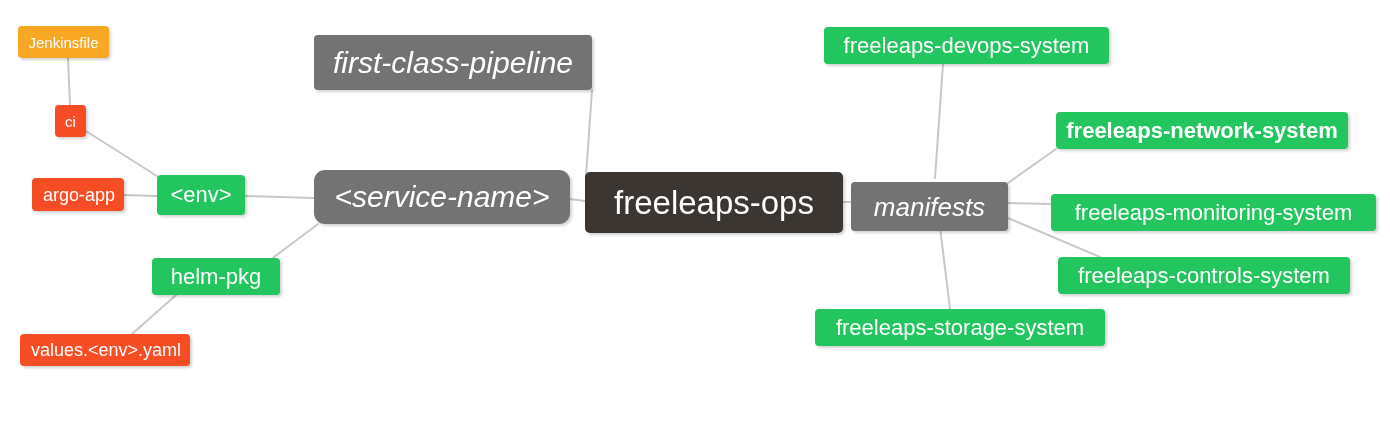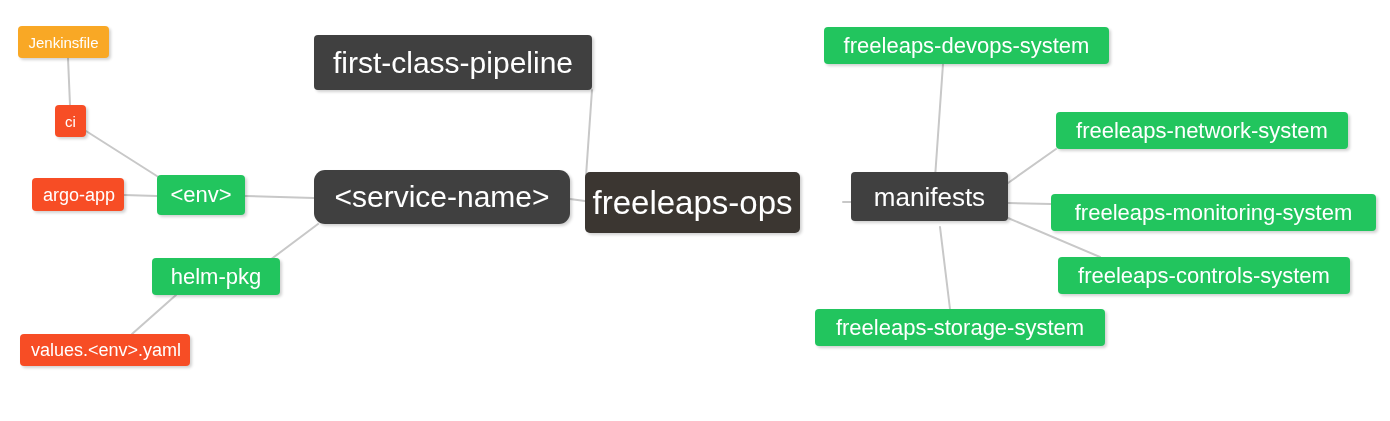--- a/index.html
+++ b/index.html
@@ -39,21 +39,21 @@
     text-align: center;
     line-height: 1;
     box-shadow: 2px 2px 3px rgba(0,0,0,0.18);
     padding: 0 10px;
   }
   .node-root {
     background: #3b3631;
     font-size: 33px;
     border-radius: 5px;
   }
-  .node-blue   { background: #404040; }
+  .node-blue   { background: #737373; font-style: italic; }
   .node-green  { background: #22c55e; }
   .node-orange { background: #f9a825; }
   .node-red    { background: #f74d25; }
 
   .sz-xl  { font-size: 30px; }
   .sz-lg  { font-size: 26px; }
   .sz-md  { font-size: 22px; }
   .sz-sm  { font-size: 18px; padding-left: 12px; }
   .sz-xs  { font-size: 15px; }
 </style>
@@ -71,29 +71,29 @@
       <line x1="318" y1="224" x2="262" y2="266" stroke="#c8c8c8" stroke-width="2" stroke-linecap="round"></line>
       <line x1="176" y1="295" x2="132" y2="334" stroke="#c8c8c8" stroke-width="2" stroke-linecap="round"></line>
       <line x1="843" y1="202" x2="851" y2="202" stroke="#c8c8c8" stroke-width="2" stroke-linecap="round"></line>
       <line x1="935" y1="178" x2="943" y2="64" stroke="#c8c8c8" stroke-width="2" stroke-linecap="round"></line>
       <line x1="1008" y1="183" x2="1056" y2="149" stroke="#c8c8c8" stroke-width="2" stroke-linecap="round"></line>
       <line x1="1008" y1="203" x2="1051" y2="204" stroke="#c8c8c8" stroke-width="2" stroke-linecap="round"></line>
       <line x1="1008" y1="218" x2="1100" y2="257" stroke="#c8c8c8" stroke-width="2" stroke-linecap="round"></line>
       <line x1="940" y1="227" x2="950" y2="309" stroke="#c8c8c8" stroke-width="2" stroke-linecap="round"></line>
     </svg>
   <div id="node-layer">
-      <div class="node node-root " style="left: 585px; top: 172px; width: 215px; height: 61px;">freeleaps-ops</div>
+      <div class="node node-root " style="left: 585px; top: 172px; width: 258px; height: 61px;">freeleaps-ops</div>
       <div class="node node-blue sz-xl" style="left: 314px; top: 35px; width: 278px; height: 55px;">first-class-pipeline</div>
       <div class="node node-blue sz-xl" style="left: 314px; top: 170px; width: 256px; height: 54px; border-radius: 11px;">&lt;service-name&gt;</div>
       <div class="node node-green sz-md" style="left: 157px; top: 175px; width: 88px; height: 40px;">&lt;env&gt;</div>
       <div class="node node-red sz-sm" style="left: 32px; top: 178px; width: 92px; height: 33px;">argo-app</div>
       <div class="node node-red sz-xs" style="left: 55px; top: 105px; width: 31px; height: 32px;">ci</div>
       <div class="node node-orange sz-xs" style="left: 18px; top: 26px; width: 91px; height: 32px;">Jenkinsfile</div>
       <div class="node node-green sz-md" style="left: 152px; top: 258px; width: 128px; height: 37px;">helm-pkg</div>
       <div class="node node-red sz-sm" style="left: 20px; top: 334px; width: 170px; height: 32px;">values.&lt;env&gt;.yaml</div>
-      <div class="node node-blue sz-lg" style="left: 851px; top: 172px; width: 157px; height: 49px;">manifests</div>
+      <div class="node node-blue sz-lg" style="left: 851px; top: 182px; width: 157px; height: 49px;">manifests</div>
       <div class="node node-green sz-md" style="left: 800px; top: 27px; width: 285px; height: 37px; margin-left: 24px;">freeleaps-devops-system</div>
-      <div class="node node-green sz-md" style="left: 1056px; top: 112px; width: 292px; height: 37px;">freeleaps-network-system</div>
+      <div class="node node-green sz-md" style="left: 1056px; top: 112px; width: 292px; height: 37px; font-weight: bold;">freeleaps-network-system</div>
       <div class="node node-green sz-md" style="left: 1051px; top: 194px; width: 325px; height: 37px;">freeleaps-monitoring-system</div>
       <div class="node node-green sz-md" style="left: 1058px; top: 257px; width: 292px; height: 37px;">freeleaps-controls-system</div>
       <div class="node node-green sz-md" style="left: 815px; top: 309px; width: 290px; height: 37px;">freeleaps-storage-system</div>
     </div>
 </div>
 
 </body></html>

